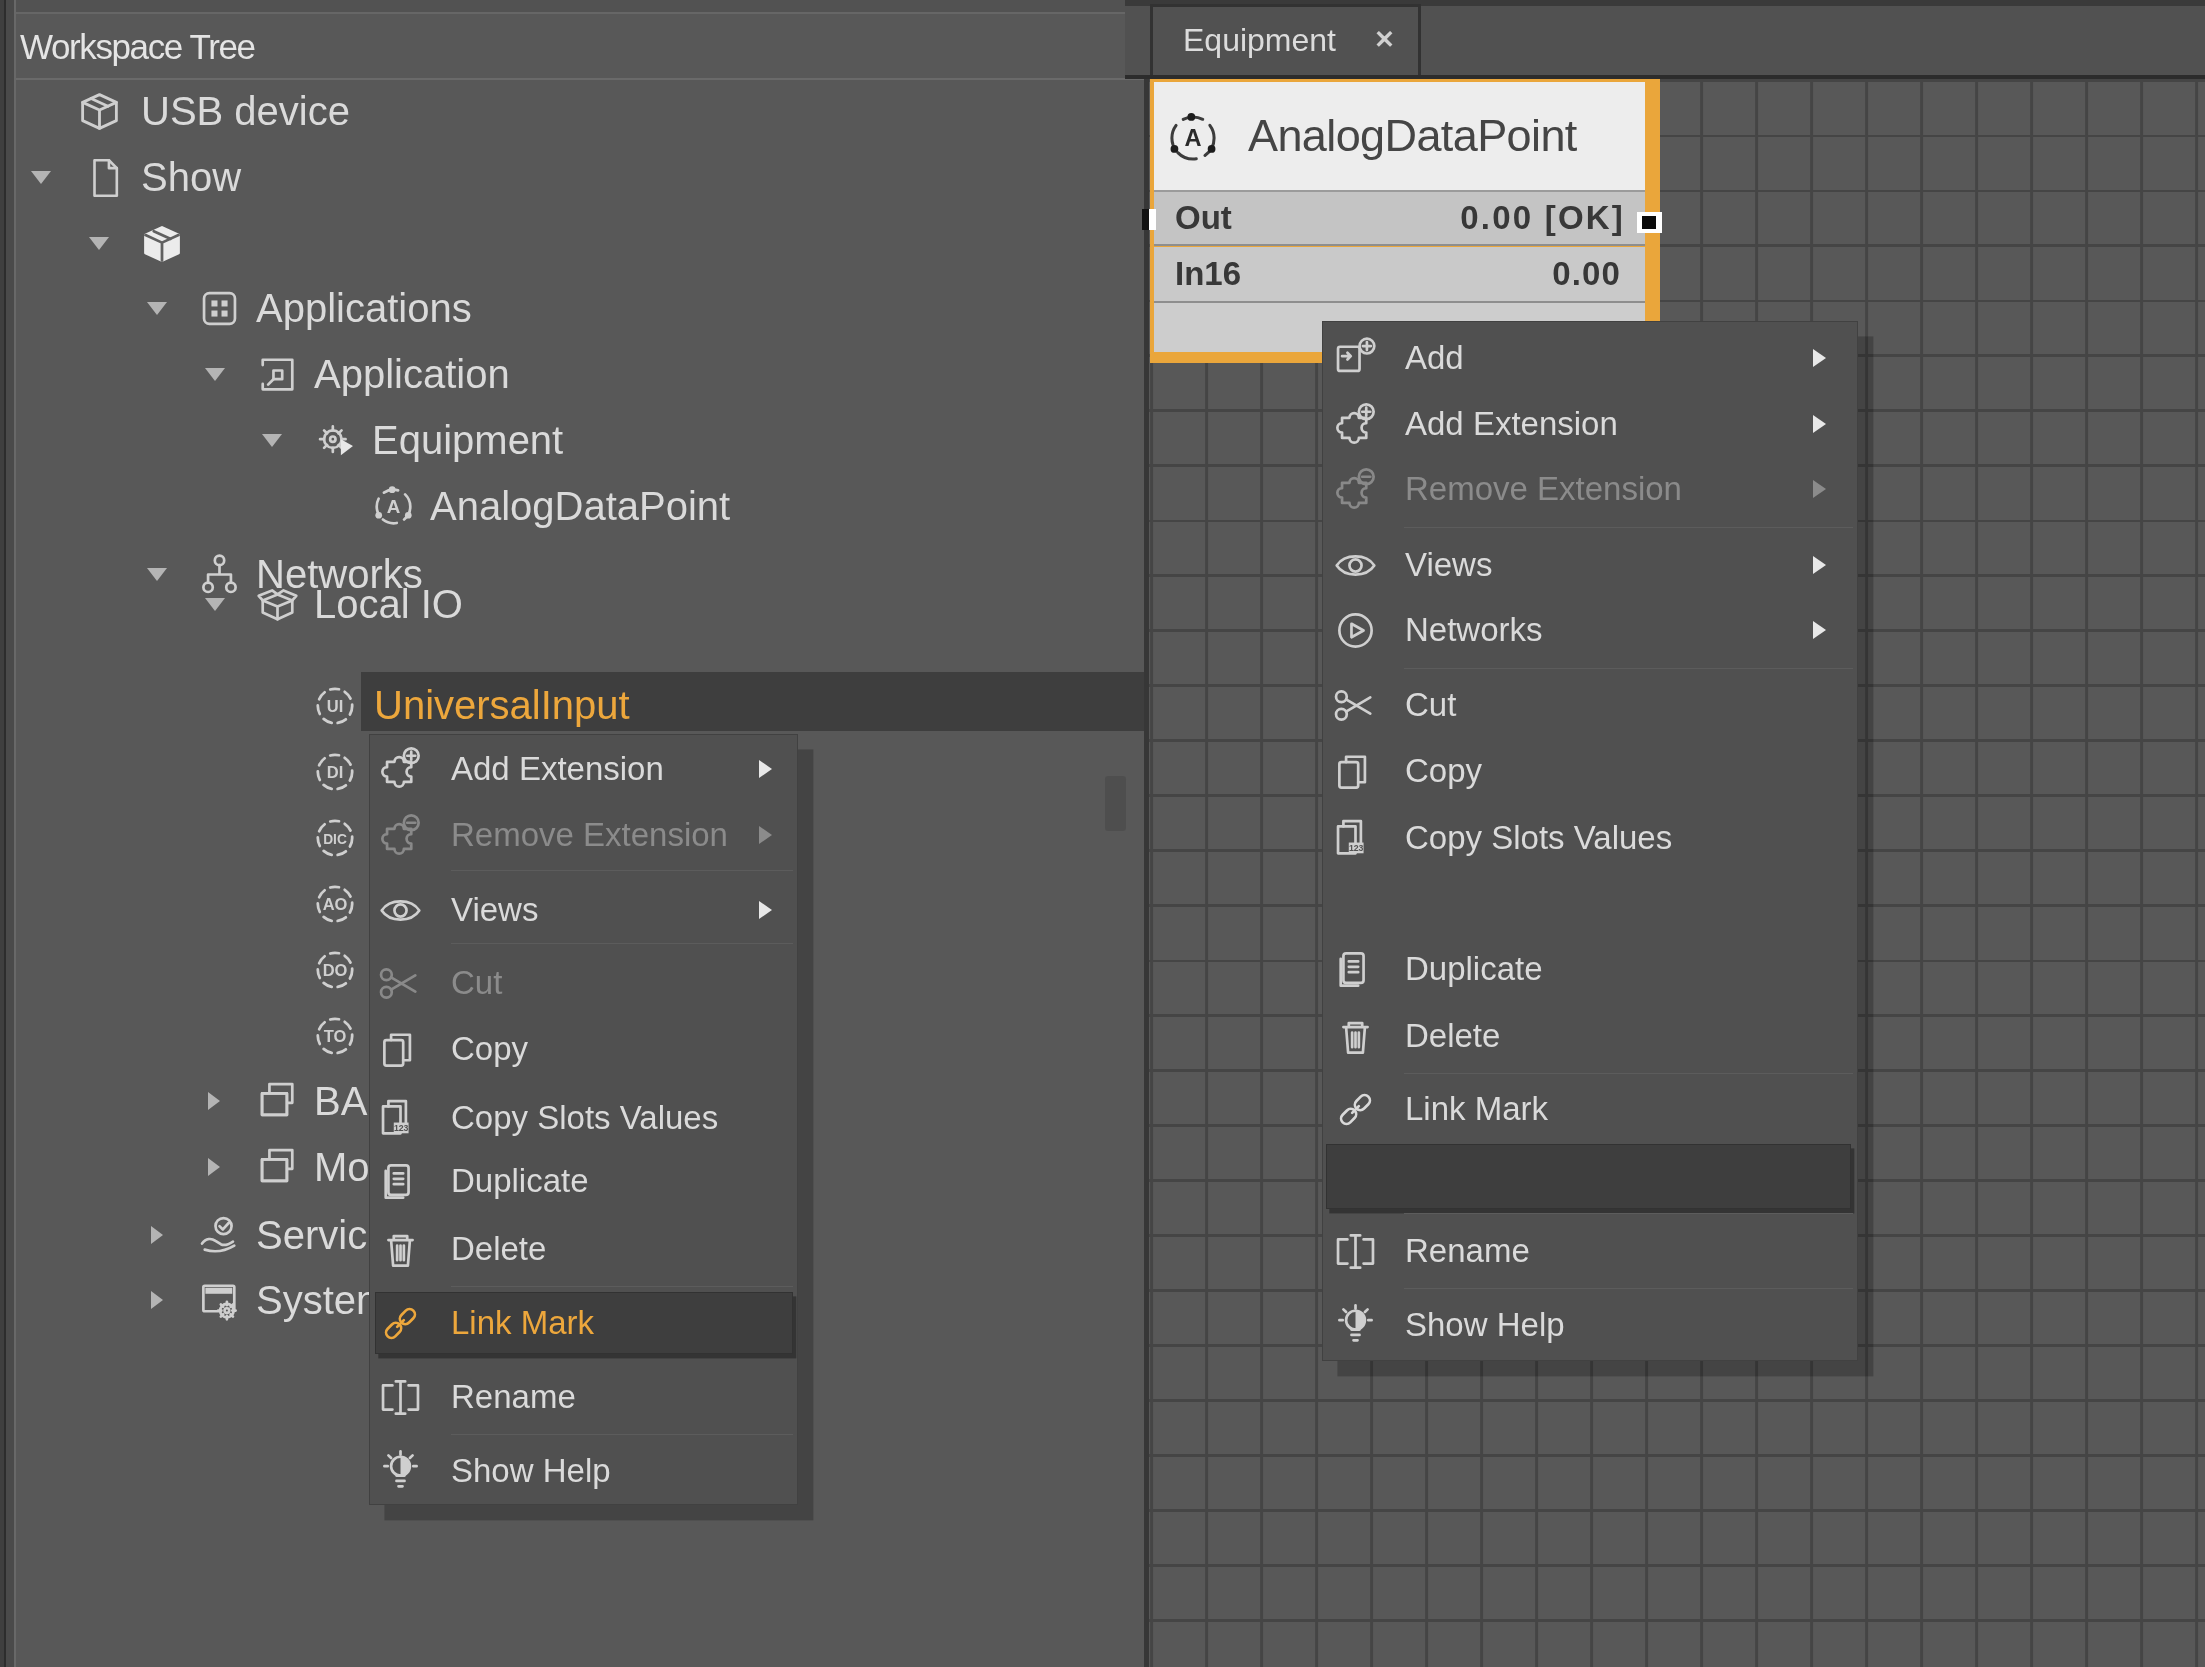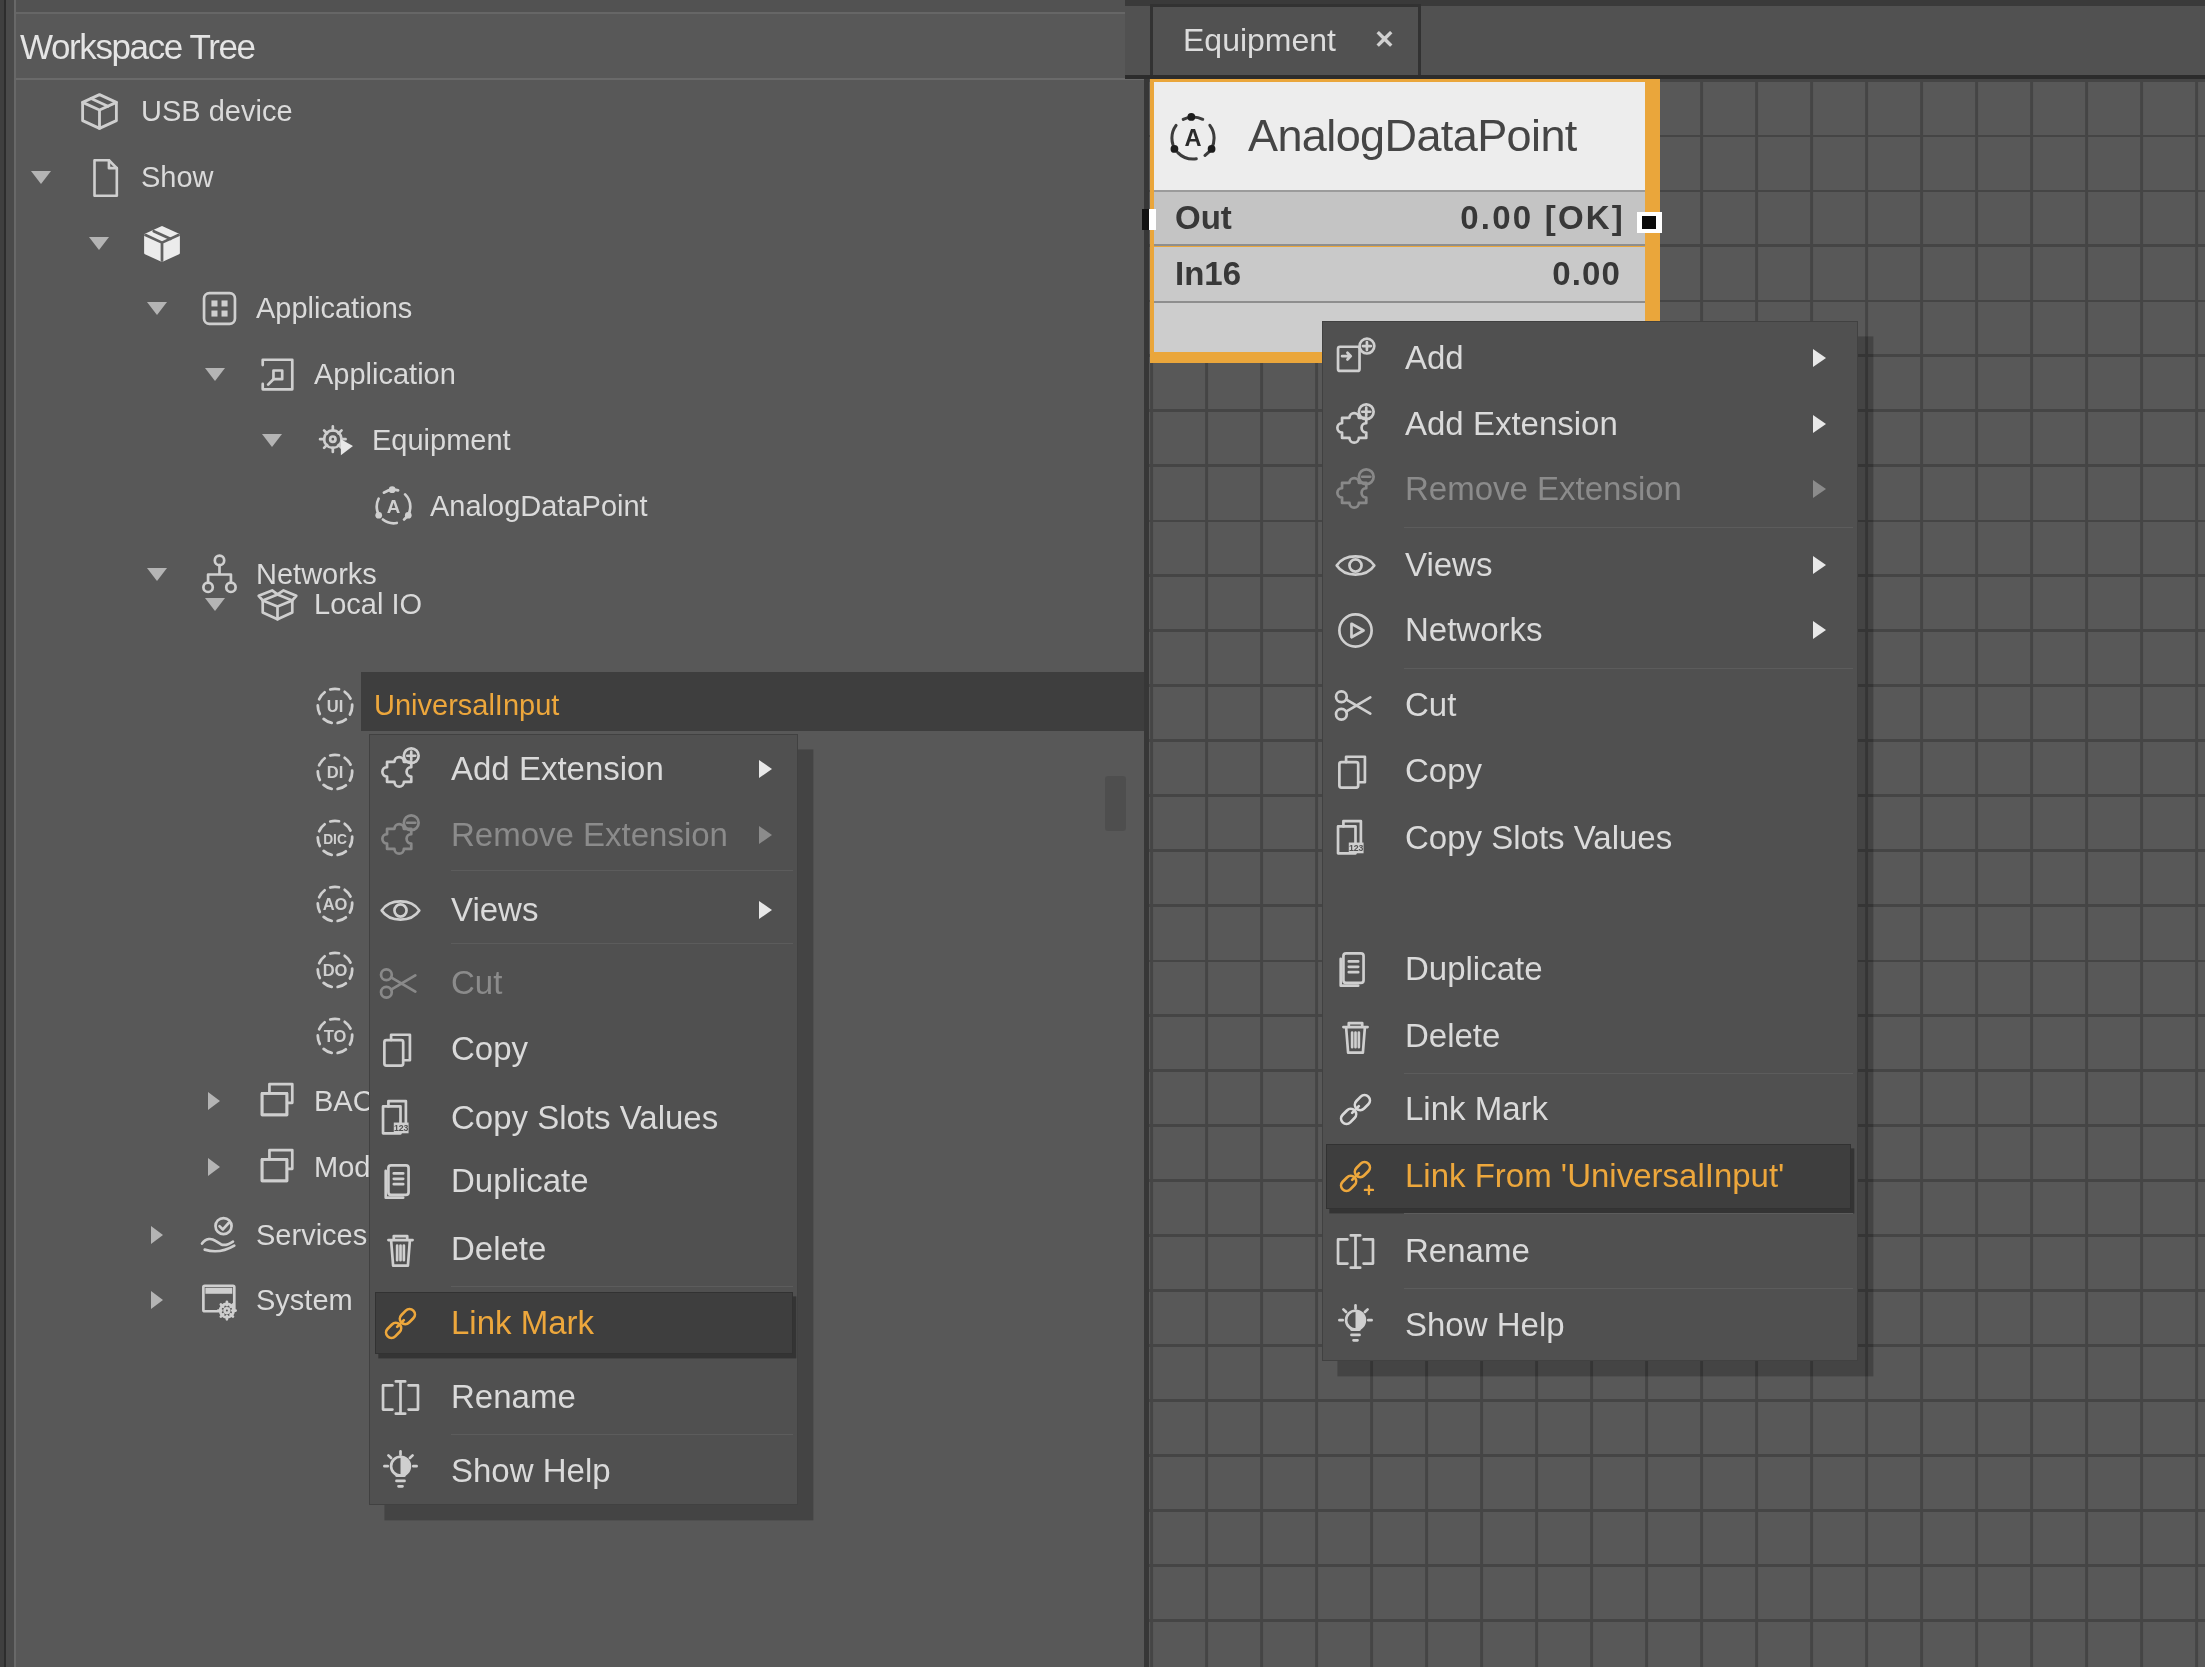--- a/index.html
+++ b/index.html
@@ -1,20 +1,20 @@
 <!DOCTYPE html>
 <html style="font-size:8.8px"><head>
 <meta charset="utf-8">
 <style>
 *{margin:0;padding:0;box-sizing:border-box}
 html,body{width:2205px;height:1668px;overflow:hidden;background:#585858;font-family:"Liberation Sans",sans-serif}
 #root{position:absolute;left:0;top:0;width:2205px;height:1668px;overflow:hidden}
 .abs{position:absolute}
 .row{position:absolute;height:65px}
-.lbl{position:absolute;font-size:29px;color:#dadada;white-space:nowrap;line-height:65px}
+.lbl{position:absolute;font-size:40px;color:#dadada;white-space:nowrap;line-height:65px}
 .ic{position:absolute}
 .arrow-e{position:absolute;width:0;height:0;border-left:10.5px solid transparent;border-right:10.5px solid transparent;border-top:13.2px solid #b4b4b4}
 .arrow-c{position:absolute;width:0;height:0;border-top:9.4px solid transparent;border-bottom:9.4px solid transparent;border-left:12px solid #b4b4b4}
 .menu{position:absolute;background:#505050;box-shadow:15.4px 15.4px 0 rgba(0,0,0,.22)}
 .mi{position:absolute;left:0;width:100%;height:66px}
 .mi .t{position:absolute;font-size:33px;color:#dadada;white-space:nowrap;line-height:66px}
 .mi.dis .t{color:#8b8b8b}
 .sub{position:absolute;width:0;height:0;border-top:9.4px solid transparent;border-bottom:9.4px solid transparent;border-left:13.2px solid #e8e8e8}
 .sep{position:absolute;left:82px;right:5.5px;height:1.1px;background:#5c5c5c}
 .hl{position:absolute;background:#3e3e3e;border:1.7px solid #323232;box-shadow:3.3px 4.4px 0 rgba(30,30,30,.55)}
@@ -453,31 +453,20 @@
       <svg class="ic" viewBox="0 0 64 64" width="43" height="43" style="left:12px;top:11.6px;fill:none;stroke:#d9d9d9;stroke-width:4;stroke-linecap:round;stroke-linejoin:round">
         <g transform="rotate(-45 32 32)">
             <rect x="5" y="24" width="25" height="16" rx="8"></rect>
             <rect x="34" y="24" width="25" height="16" rx="8"></rect>
             <path d="M25 32 h14"></path>
           </g>
       </svg>
       <div class="t" style="left:83px">Link Mark</div>
     </div>
     <div class="hl" style="left:4.4px;top:823px;width:525px;height:65px"></div>
-    <div class="mi" style="top:822px">
-      <svg class="ic" viewBox="0 0 64 64" width="43" height="43" style="left:12px;top:11.6px;fill:none;stroke:#eda73c;stroke-width:4;stroke-linecap:round;stroke-linejoin:round">
-        <g transform="rotate(-45 32 32)">
-            <rect x="5" y="24" width="25" height="16" rx="8"></rect>
-            <rect x="34" y="24" width="25" height="16" rx="8"></rect>
-            <path d="M25 32 h14"></path>
-          </g>
-        <path d="M46 52 h12 M52 46 v12" stroke-width="3.5"></path>
-      </svg>
-      <div class="t hlt" style="left:83px">Link From 'UniversalInput'</div>
-    </div>
     <div class="sep" style="top:892px"></div>
     <div class="mi" style="top:897px">
       <svg class="s ic" viewBox="0 0 64 64" width="43" height="43" style="left:12px;top:11.6px">
         <path d="M6 14 h14 M6 50 h14 M6 14 v36 M58 14 h-14 M58 50 h-14 M58 14 v36"></path>
           <path d="M32 8 v48 M25 8 h14 M25 56 h14"></path>
       </svg>
       <div class="t" style="left:83px">Rename</div>
     </div>
     <div class="sep" style="top:967px"></div>
     <div class="mi" style="top:971px">

